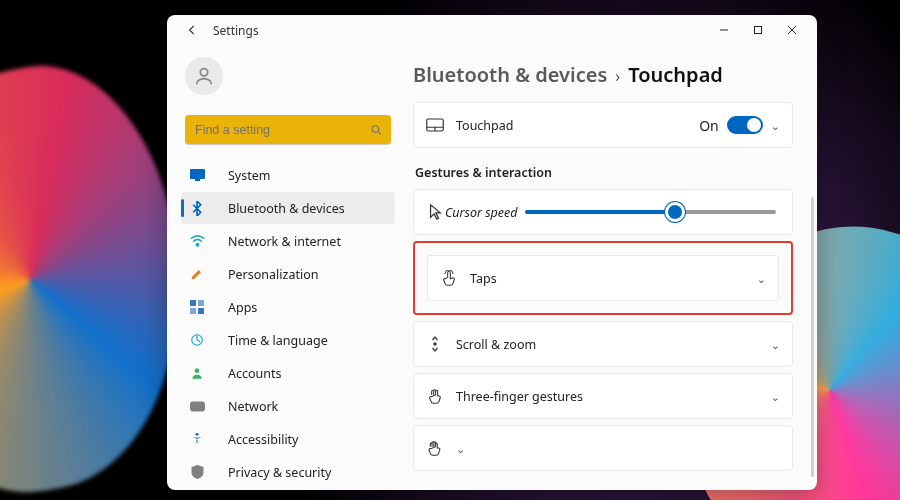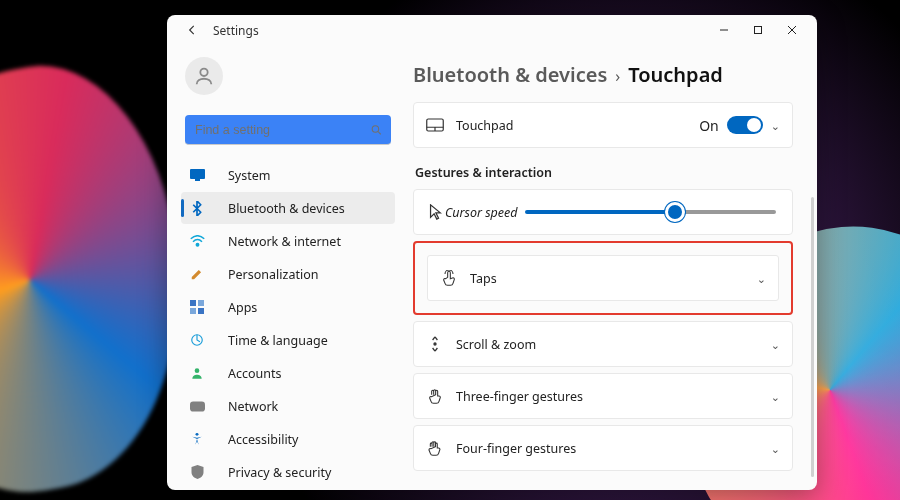--- a/index.html
+++ b/index.html
@@ -50,21 +50,21 @@
   .winbtn { width: 34px; height: 30px; display: flex; align-items: center; justify-content: center; font-size: 10px; color: #222; cursor: pointer; }
 
   .body { flex: 1; display: flex; min-height: 0; }
 
   .sidebar { width: 234px; flex: 0 0 auto; padding: 6px 6px 6px 14px; display: flex; flex-direction: column; gap: 6px; overflow-y: auto; }
   .avatar-row { display: flex; align-items: center; gap: 10px; padding: 6px 4px 10px 4px; }
   .avatar { width: 38px; height: 38px; border-radius: 50%; background: #eaeaea; display: flex; align-items: center; justify-content: center; color: #8a8a8a; }
   .search-wrap { position: relative; margin: 4px 4px 8px 4px; }
   .search {
     width: 100%; height: 30px; border: none; border-bottom: 1px solid #c9c9c9;
-    background: #3b82f6; border-radius: 4px;
+    background: #eab308; border-radius: 4px;
     padding: 0 30px 0 10px;
     font-size: 12.5px; color: #333;
     outline: none;
   }
   .search::placeholder { color: #707070; }
   .search-icon { position: absolute; right: 8px; top: 50%; transform: translateY(-50%); color: #707070; font-size: 12px; }
   .nav { display: flex; flex-direction: column; gap: 1px; }
   .nav-item {
     display: flex; align-items: center; gap: 23px;
     height: 32px; padding: 0 10px 0 8px;
@@ -352,19 +352,18 @@
         <span class="label">Three-finger gestures</span>
         <span class="chev">⌄</span>
       </div>
 
       <div class="card">
         <span class="ico">
           <svg width="16" height="16" viewBox="0 0 24 24" fill="none" stroke="#333" stroke-width="1.6">
               <path d="M5 10 V6 a1.3 1.3 0 0 1 2.6 0 V10 M7.6 10 V4 a1.3 1.3 0 0 1 2.6 0 V10 M10.2 10 V4 a1.3 1.3 0 0 1 2.6 0 V10 M12.8 10 V6 a1.3 1.3 0 0 1 2.6 0 V12 l2 0 a2 2 0 0 1 2 2 l-2 6 a4 4 0 0 1 -4 3 H9 a4 4 0 0 1 -4 -3 l-2 -5 a2 2 0 0 1 3 -2 Z"></path>
             </svg>
         </span>
-        <span class="label">Four-finger gestures</span>
         <span class="chev">⌄</span>
       </div>
 
     </div>
   </div>
 </div>
 
 </body></html>

